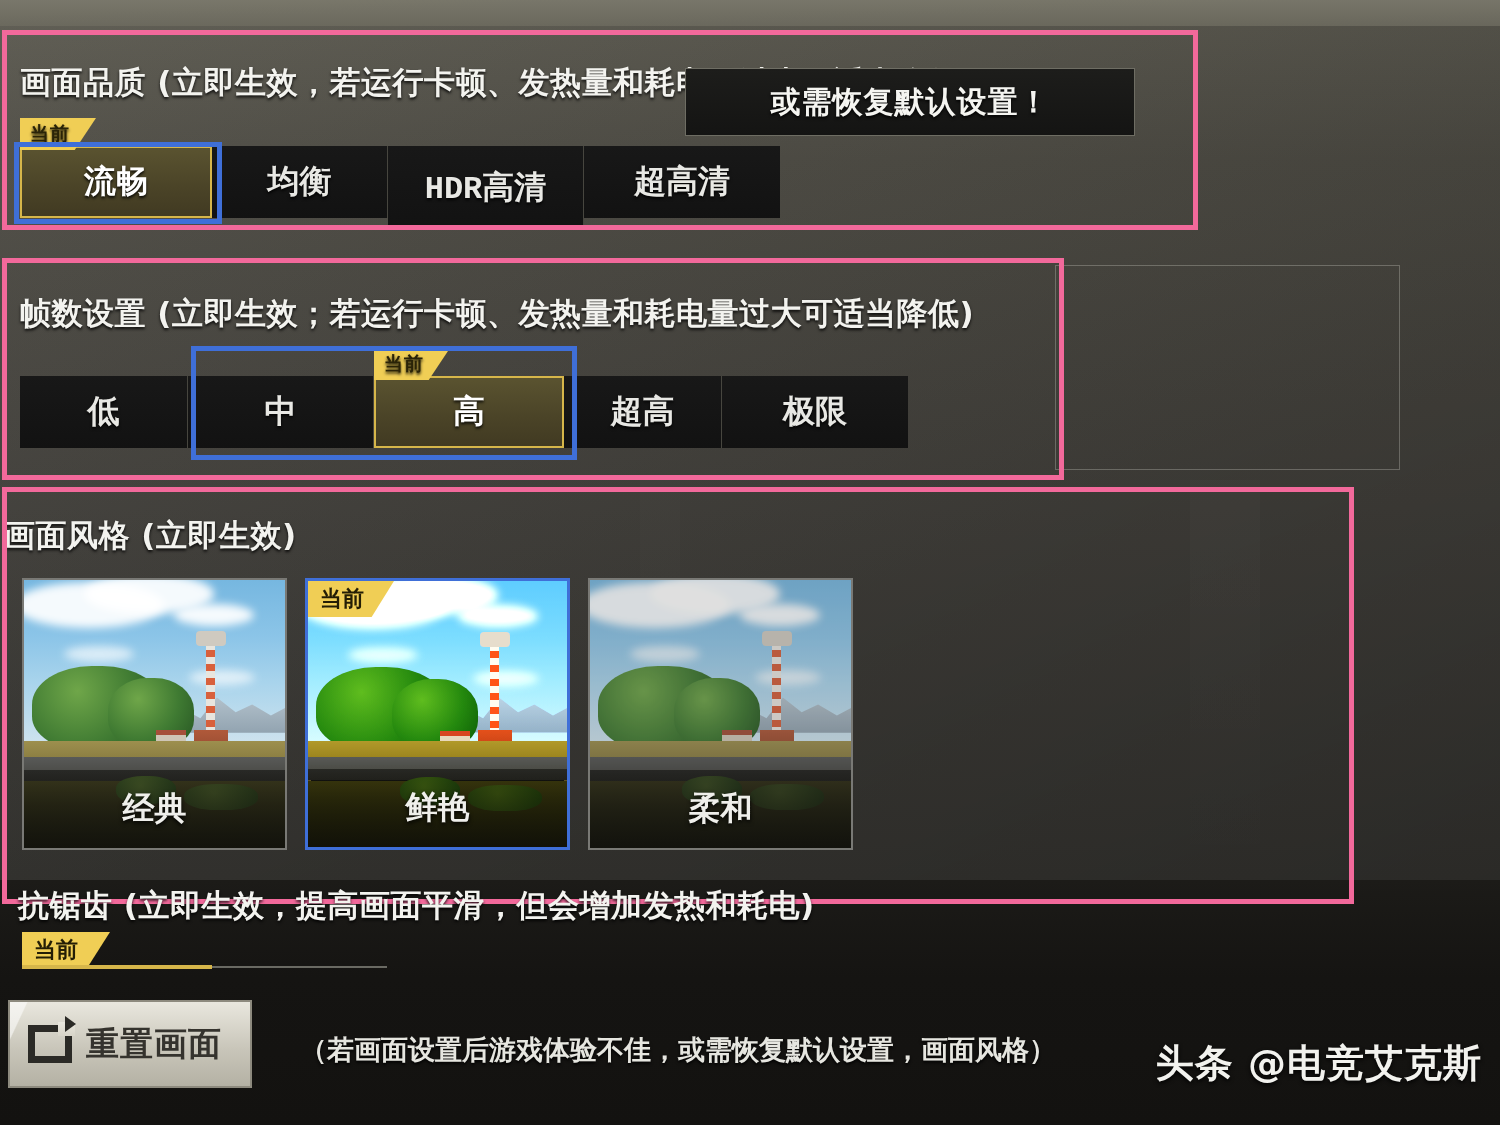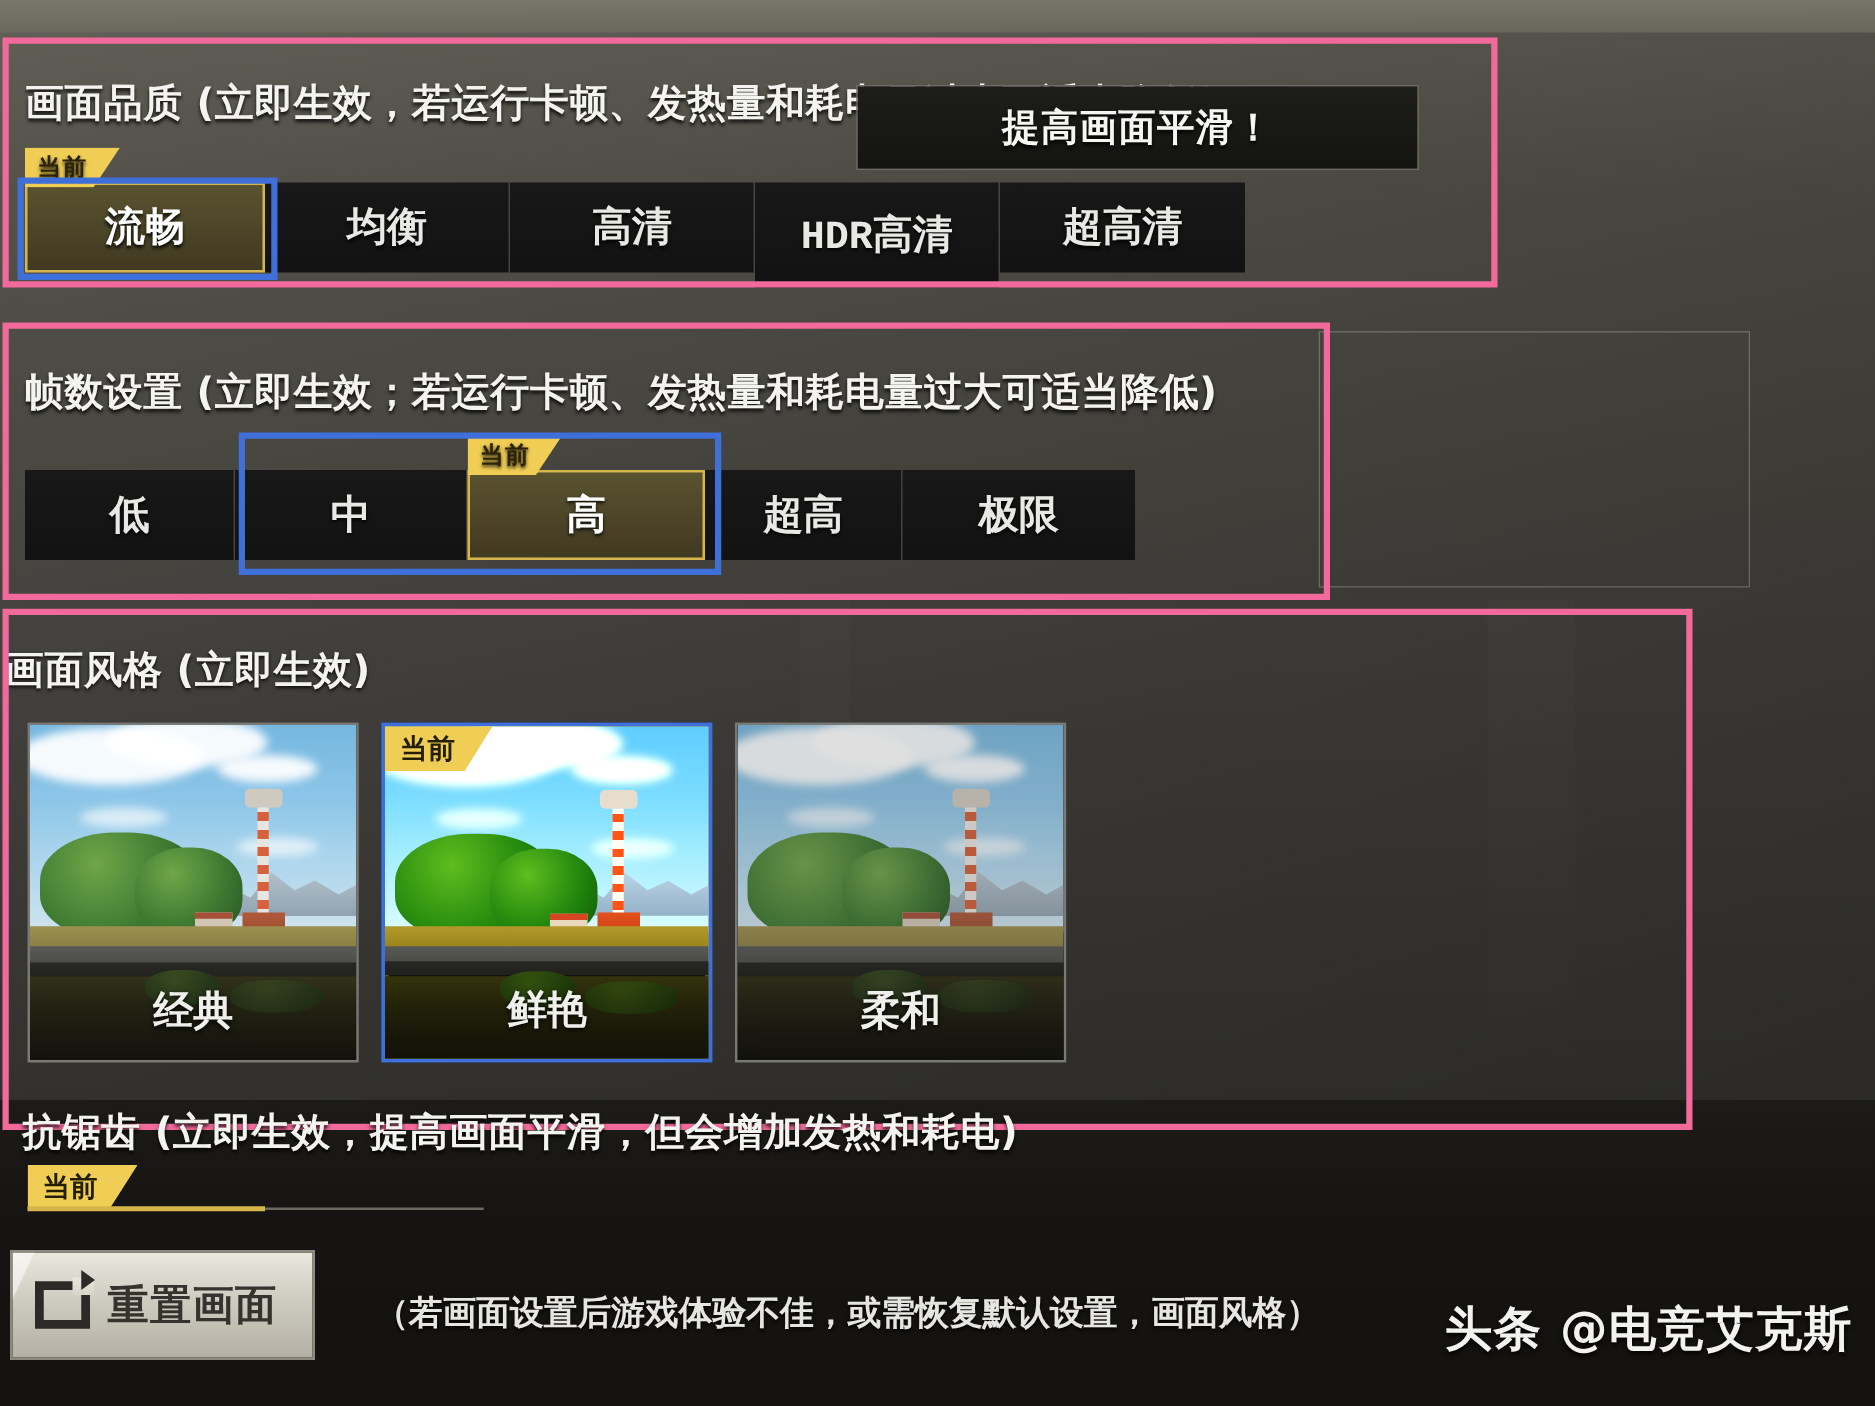--- a/index.html
+++ b/index.html
@@ -236,36 +236,33 @@
   <div id="bg-dark-lower"></div>
 </div>
 
 <div class="section-head" style="position:absolute;left:20px;top:62px;">画面品质 (立即生效，若运行卡顿、发热量和耗电量过大可适当降低)</div>
 
 <div class="optrow" id="quality-row" style="left:20px;top:146px;">
   <div class="opt sel" style="width:192px;height:72px;">
     <div class="badge-cur">当前</div>
     <span>流畅</span>
   </div>
-  <div class="opt" style="width:196px;height:72px;text-align:center;">
+  <div class="opt" style="width:176px;height:72px;text-align:center;">
     <span>均衡</span>
-  </div>
-  <div class="opt" style="width:196px;height:72px;">
-    <span>高清</span>
   </div>
   <div class="opt" style="width:196px;height:84px;font-family:Liberation Mono, monospace;">
     <span>HDR高清</span>
   </div>
   <div class="opt" style="width:196px;height:72px;">
     <span>超高清</span>
   </div>
 </div>
 
 <div id="toast">
-  <span>提高画面平滑！</span>
+  <span>或需恢复默认设置！</span>
 </div>
 
 <div class="anno-pink" style="left:2px;top:30px;width:1196px;height:200px;"></div>
 <div class="anno-blue" style="left:14px;top:142px;width:208px;height:82px;"></div>
 
 <div class="section-head" style="position:absolute;left:20px;top:293px;">帧数设置 (立即生效；若运行卡顿、发热量和耗电量过大可适当降低)</div>
 
 <div class="optrow" id="framerate-row" style="left:20px;top:376px;">
   <div class="opt" style="width:168px;height:72px;">
     <span>低</span>

